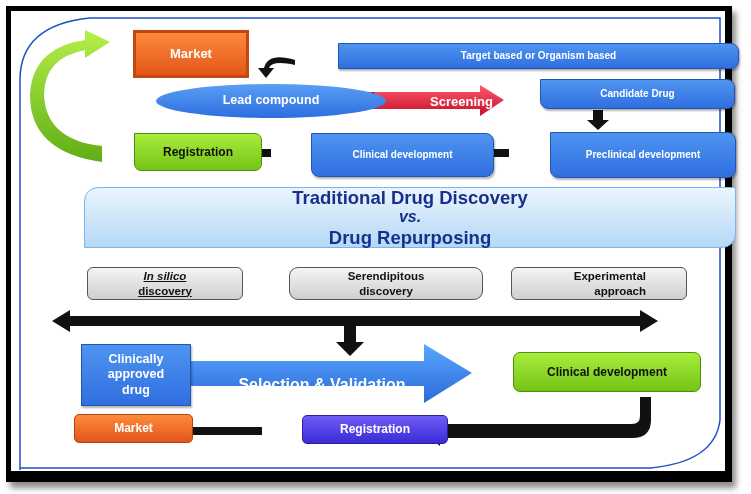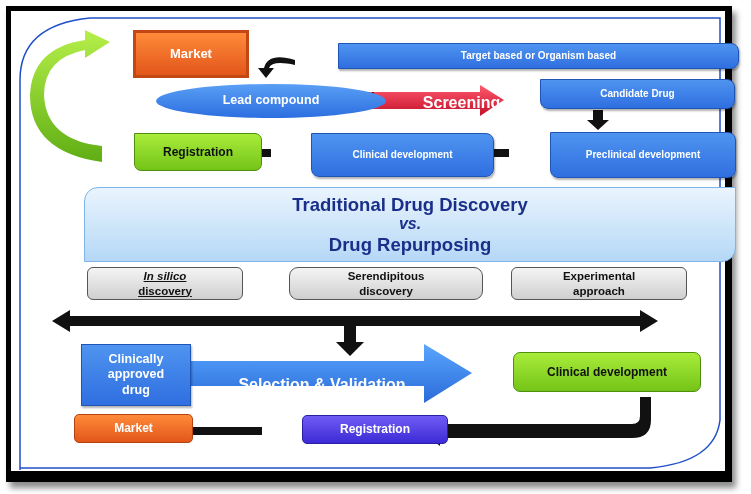--- a/index.html
+++ b/index.html
@@ -62,40 +62,40 @@
 
   <polygon points="262,427 192,427 192,421 173,431 192,441 192,435 262,435" fill="#111"></polygon>
 </svg>
 
 <div class="box" style="left:101px;top:30px;width:116px;height:48px;background:linear-gradient(#ff8a3a,#e2561a);border:3px solid #c34712;color:#fff;font-size:13px;">Market</div>
 
 <div class="box blue" style="left:306px;top:43px;width:401px;height:26px;border-radius:0 8px 8px 0;">Target based or Organism based</div>
 
 <div class="box" style="left:124px;top:84px;width:230px;height:34px;border-radius:50%;background:linear-gradient(#5a9ff5,#2c6ee0);color:#fff;font-size:12.5px;">Lead compound</div>
 
-<div class="box" style="left:382px;top:92px;width:95px;height:21px;color:#fff;font-size:16px;background:transparent;">Screening</div>
+<div class="box" style="left:382px;top:92px;width:95px;height:21px;color:#fff;font-size:13px;background:transparent;">Screening</div>
 
 <div class="box blue" style="left:508px;top:79px;width:195px;height:30px;">Candidate  Drug</div>
 
 <div class="box" style="left:102px;top:133px;width:128px;height:38px;background:linear-gradient(#a9ec3a,#74c418);border:1px solid #4f8f10;border-radius:0 7px 7px 7px;color:#111;font-size:12px;">Registration</div>
 
 <div class="box blue" style="left:279px;top:133px;width:183px;height:44px;">Clinical development</div>
 
 <div class="box blue" style="left:518px;top:132px;width:186px;height:46px;">Preclinical development</div>
 
-<div class="box title-box" style="left:52px;top:187px;width:652px;height:75px;">
+<div class="box title-box" style="left:52px;top:187px;width:652px;height:61px;">
   <span>Traditional Drug Discovery</span>
   <span style="font-style:italic;font-size:16px;">vs.</span>
   <span>Drug Repurposing</span>
 </div>
 
 <div class="box grey" style="left:55px;top:267px;width:156px;height:33px;flex-direction:column;text-decoration:underline;">
   <span style="font-style:italic;">In silico</span>
   <span>discovery</span>
 </div>
 <div class="box grey" style="left:257px;top:267px;width:194px;height:33px;padding:0 40px;border-radius:9px;">Serendipitous discovery</div>
-<div class="box grey" style="left:479px;top:267px;width:176px;height:33px;padding:0 40px;">Experimental approach</div>
+<div class="box grey" style="left:479px;top:267px;width:176px;height:33px;padding:0 40px;text-align:right;">Experimental approach</div>
 
 <div class="box blue" style="left:49px;top:344px;width:110px;height:62px;border-radius:0;padding:16px 14px;font-size:12.5px;">Clinically approved drug</div>
 <div class="box" style="left:170px;top:376px;width:240px;height:18px;color:#fff;font-size:16px;text-align:right;">Selection &amp; Validation</div>
 <div class="box" style="left:481px;top:352px;width:188px;height:40px;background:linear-gradient(#a9ec3a,#74c418);border:1px solid #4f8f10;border-radius:7px;color:#111;font-size:12px;">Clinical development</div>
 <div class="box" style="left:270px;top:415px;width:146px;height:29px;background:linear-gradient(#6f5cf5,#3c2bd6);border:1px solid #2a1fa0;border-radius:5px;color:#fff;font-size:12px;">Registration</div>
 <div class="box" style="left:42px;top:414px;width:119px;height:29px;background:linear-gradient(#ff8a3a,#e2561a);border:1px solid #b4420f;border-radius:5px;color:#fff;font-size:12px;">Market</div>
 
 </body></html>

